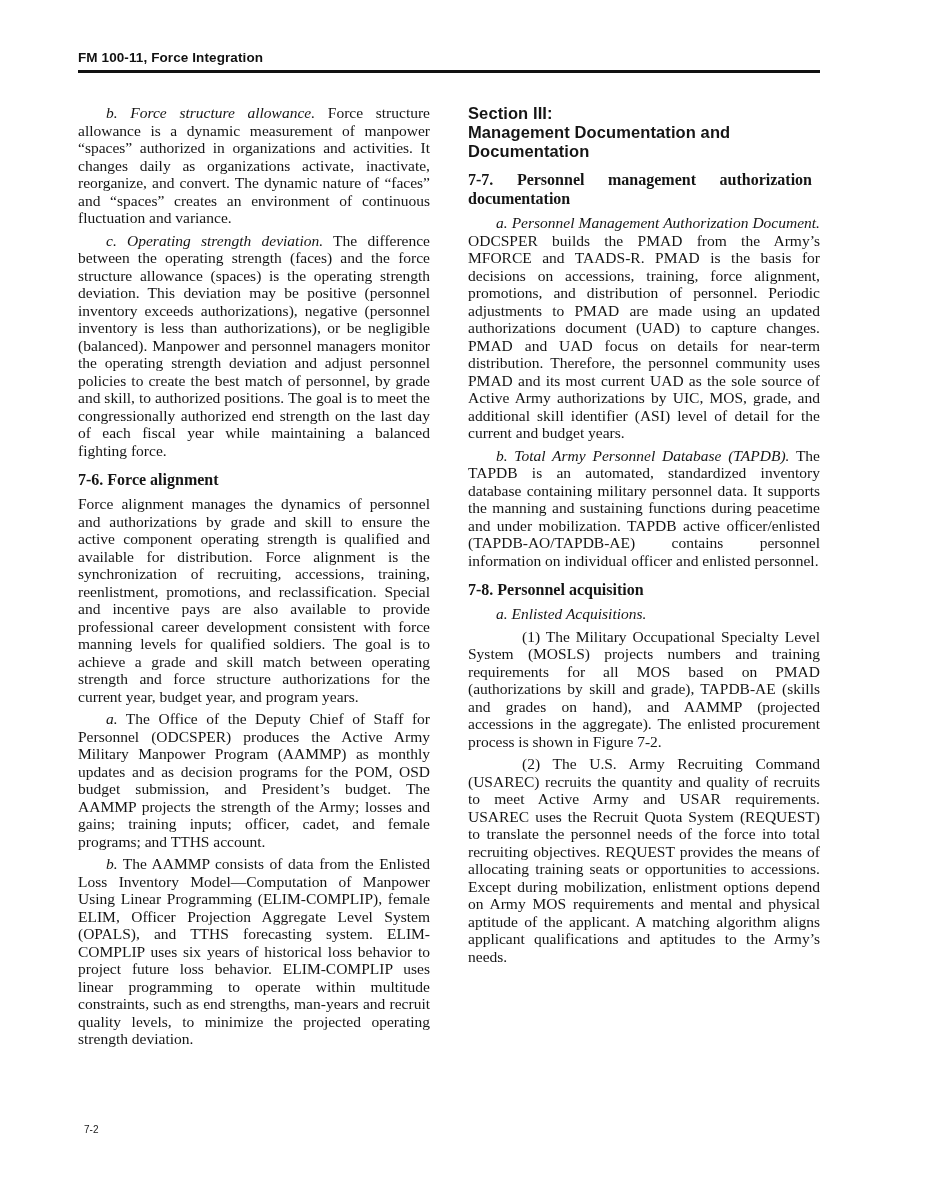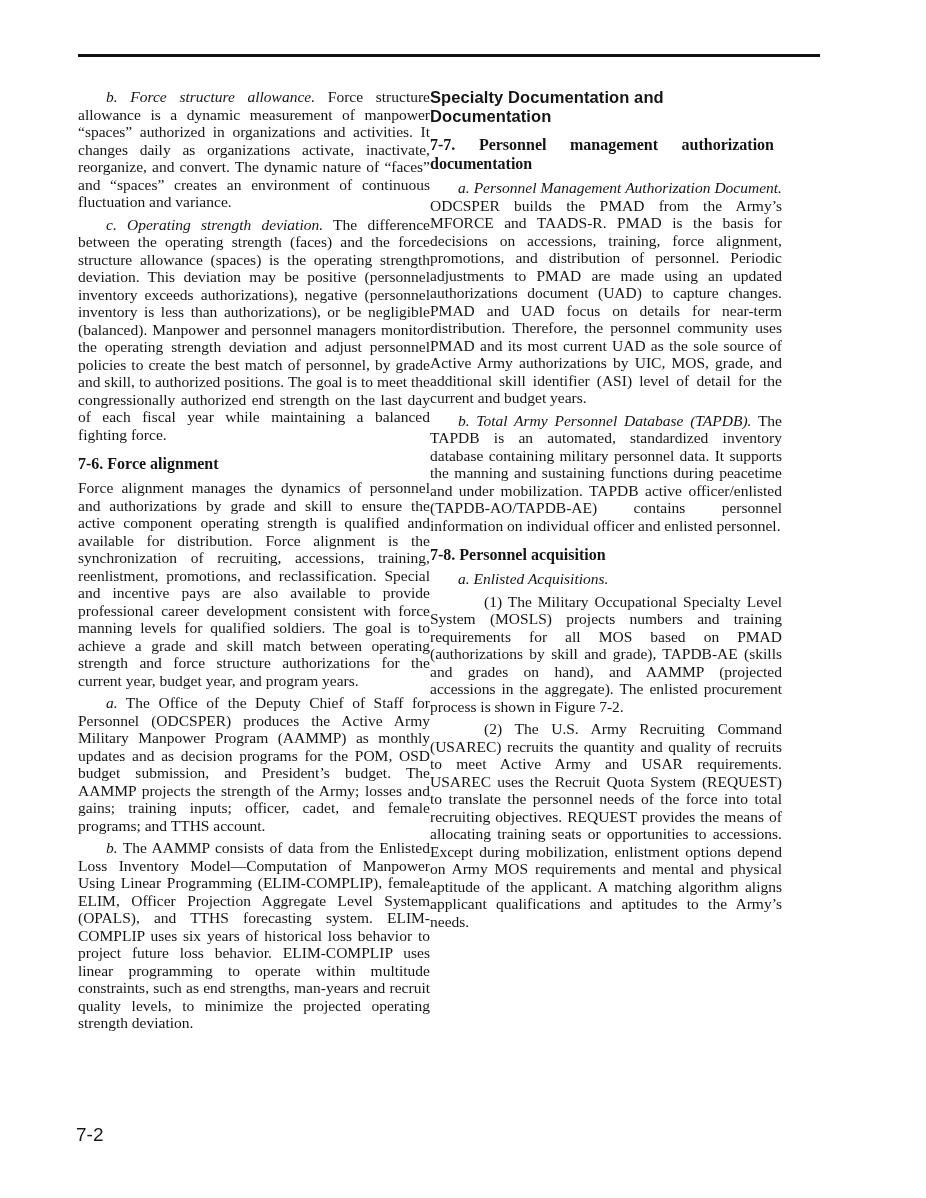--- a/index.html
+++ b/index.html
@@ -22,20 +22,21 @@
     color:#111;
   }
   .header-rule{
     width:742px;
     border:0;
     border-top:3px solid #111;
     margin:4px 0 0 0;
   }
   .columns{
     display:flex;
+    gap:38px;
     margin-top:31px;
     width:742px;
   }
   .col{width:352px;flex:0 0 352px;}
   p.body{
     font-size:15.5px;
     line-height:17.5px;
     text-align:justify;
     margin:0 0 5px 0;
     hyphens:auto;
@@ -55,32 +56,33 @@
     font-family:"Liberation Sans", sans-serif;
     font-size:16.5px;
     font-weight:bold;
     line-height:19px;
     margin:0 0 9px 0;
     letter-spacing:.1px;
   }
   h3.first{margin-top:0;}
   .page-number{
     position:absolute;
-    left:76px;top:1124px;
+    left:84px;top:1124px;
     font-family:"Liberation Sans", sans-serif;
-    font-size:19px;
+    font-size:10px;
     color:#1a1a1a;
   }
 </style>
 </head>
 <body>
 
 <div class="page">
 
   <header>
+    <div class="running-head">FM 100-11, Force Integration</div>
     <div class="header-rule"></div>
   </header>
 
   <main class="columns">
 
     <section class="col">
       <p class="body ind1"><span class="ital">b. Force structure allowance.</span><span> Force structure allowance is a dynamic measurement of manpower “spaces” authorized in organizations and activities. It changes daily as organizations activate, inactivate, reorganize, and convert. The dynamic nature of “faces” and “spaces” creates an environment of continuous fluctuation and variance.</span></p>
 
       <p class="body ind1"><span class="ital">c. Operating strength deviation.</span><span> The difference between the operating strength (faces) and the force structure allowance (spaces) is the operating strength deviation. This deviation may be positive (personnel inventory exceeds authorizations), negative (personnel inventory is less than authorizations), or be negligible (balanced). Manpower and personnel managers monitor the operating strength deviation and adjust personnel policies to create the best match of personnel, by grade and skill, to authorized positions. The goal is to meet the congressionally authorized end strength on the last day of each fiscal year while maintaining a balanced fighting force.</span></p>
 
@@ -89,21 +91,22 @@
       <p class="body">Force alignment manages the dynamics of personnel and authorizations by grade and skill to ensure the active component operating strength is qualified and available for distribution. Force alignment is the synchronization of recruiting, accessions, training, reenlistment, promotions, and reclassification. Special and incentive pays are also available to provide professional career development consistent with force manning levels for qualified soldiers. The goal is to achieve a grade and skill match between operating strength and force structure authorizations for the current year, budget year, and program years.</p>
 
 
       <p class="body ind1"><span class="ital">a.</span><span> The Office of the Deputy Chief of Staff for Personnel (ODCSPER) produces the Active Army Military Manpower Program (AAMMP) as monthly updates and as decision programs for the POM, OSD budget submission, and President’s budget. The AAMMP projects the strength of the Army; losses and gains; training inputs; officer, cadet, and female programs; and TTHS account.</span></p>
 
       <p class="body ind1"><span class="ital">b.</span><span> The AAMMP consists of data from the Enlisted Loss Inventory Model—Computation of Manpower Using Linear Programming (ELIM-COMPLIP), female ELIM, Officer Projection Aggregate Level System (OPALS), and TTHS forecasting system. ELIM-COMPLIP uses six years of historical loss behavior to project future loss behavior. ELIM-COMPLIP uses linear programming to operate within multitude constraints, such as end strengths, man-years and recruit quality levels, to minimize the projected operating strength deviation.</span></p>
     </section>
 
     <section class="col">
       <h2 class="section-head">
-        <div>Specialty Documentation and</div>
+        <div>Section III:</div>
+        <div>Management Documentation and</div>
         <div>Documentation</div>
       </h2>
 
       <h3 class="sub-head first">7-7. Personnel management authorization documentation</h3>
 
       <p class="body ind1"><span class="ital">a. Personnel Management Authorization Document.</span><span> ODCSPER builds the PMAD from the Army’s MFORCE and TAADS-R. PMAD is the basis for decisions on accessions, training, force alignment, promotions, and distribution of personnel. Periodic adjustments to PMAD are made using an updated authorizations document (UAD) to capture changes. PMAD and UAD focus on details for near-term distribution. Therefore, the personnel community uses PMAD and its most current UAD as the sole source of Active Army authorizations by UIC, MOS, grade, and additional skill identifier (ASI) level of detail for the current and budget years.</span></p>
 
       <p class="body ind1"><span class="ital">b. Total Army Personnel Database (TAPDB).</span><span> The TAPDB is an automated, standardized inventory database containing military personnel data. It supports the manning and sustaining functions during peacetime and under mobilization. TAPDB active officer/enlisted (TAPDB-AO/TAPDB-AE) contains personnel information on individual officer and enlisted personnel.</span></p>
 
       <h3 class="sub-head">7-8. Personnel acquisition</h3>

